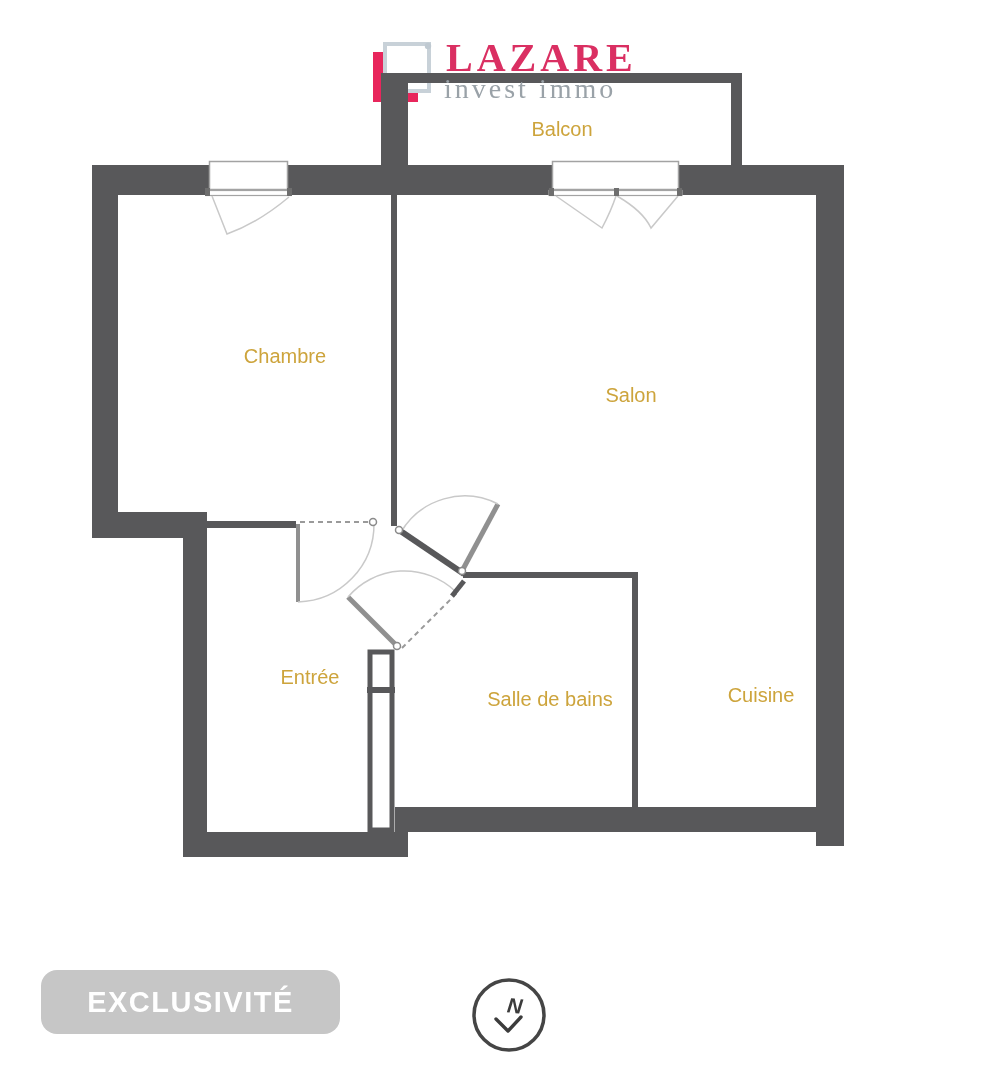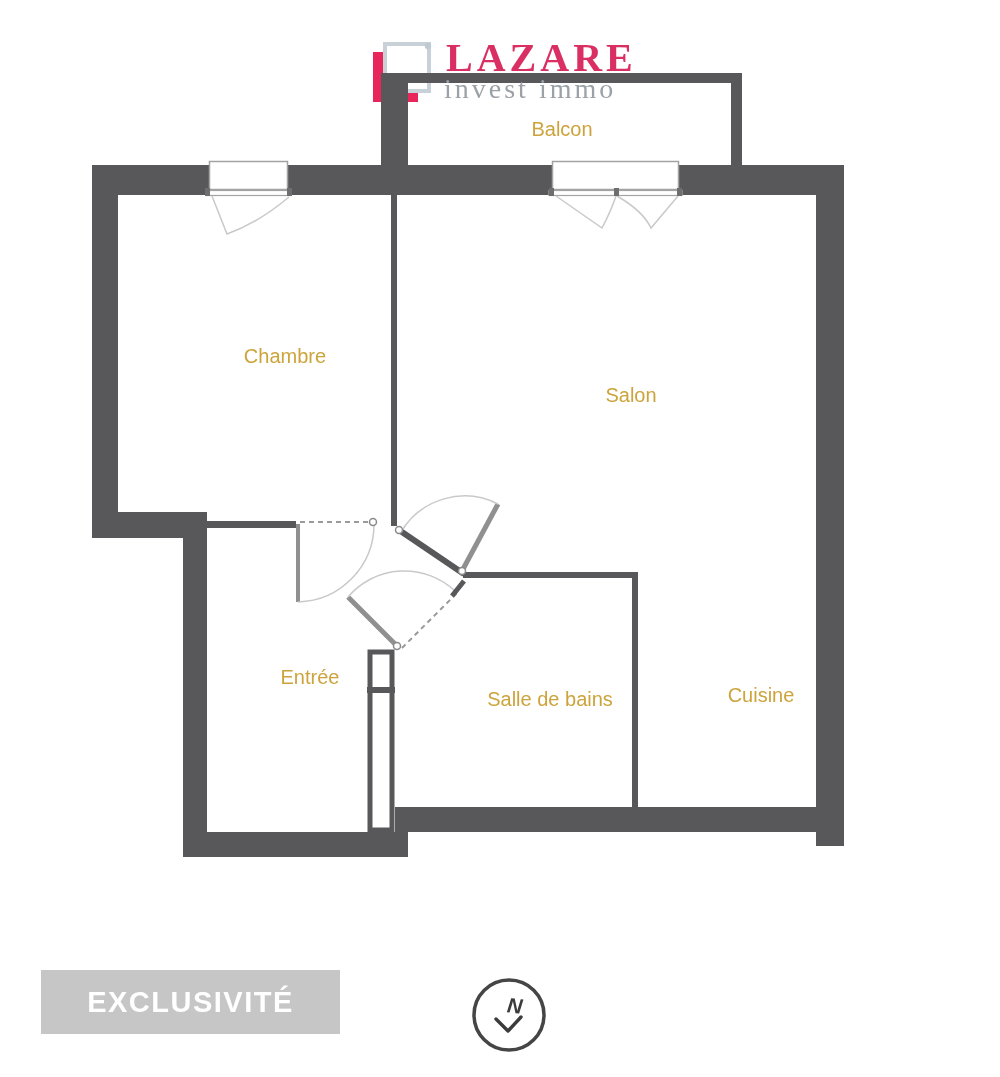--- a/index.html
+++ b/index.html
@@ -2,21 +2,21 @@
 <html><head>
 <meta charset="utf-8">
 <style>
   html,body{margin:0;padding:0;background:#ffffff;}
   .canvas{position:relative;width:1000px;height:1077px;background:#ffffff;overflow:hidden;font-family:"Liberation Sans",sans-serif;}
   .plan-svg{position:absolute;left:0;top:0;}
   .room-label{font-family:"Liberation Sans",sans-serif;font-size:20px;}
   .brand-name{font-family:"Liberation Serif",serif;font-weight:bold;font-size:40px;letter-spacing:4px;}
   .brand-tagline{font-family:"Liberation Serif",serif;font-size:28px;letter-spacing:3px;}
   .compass-n{font-family:"Liberation Sans",sans-serif;font-style:italic;font-weight:bold;font-size:21px;fill:#3c3c3c;}
-  .badge{position:absolute;left:41px;top:970px;width:299px;height:64px;background:#c6c6c6;border-radius:0;display:flex;align-items:center;justify-content:center;}
+  .badge{position:absolute;left:41px;top:970px;width:299px;height:64px;background:#c6c6c6;border-radius:16px;display:flex;align-items:center;justify-content:center;}
   .badge span{color:#ffffff;font-weight:bold;font-size:29px;letter-spacing:1.5px;font-family:"Liberation Sans",sans-serif;}
 </style>
 </head>
 <body>
 
 <div class="canvas">
 
   <svg class="plan-svg" width="1000" height="1077" viewBox="0 0 1000 1077">
 
     <g>

